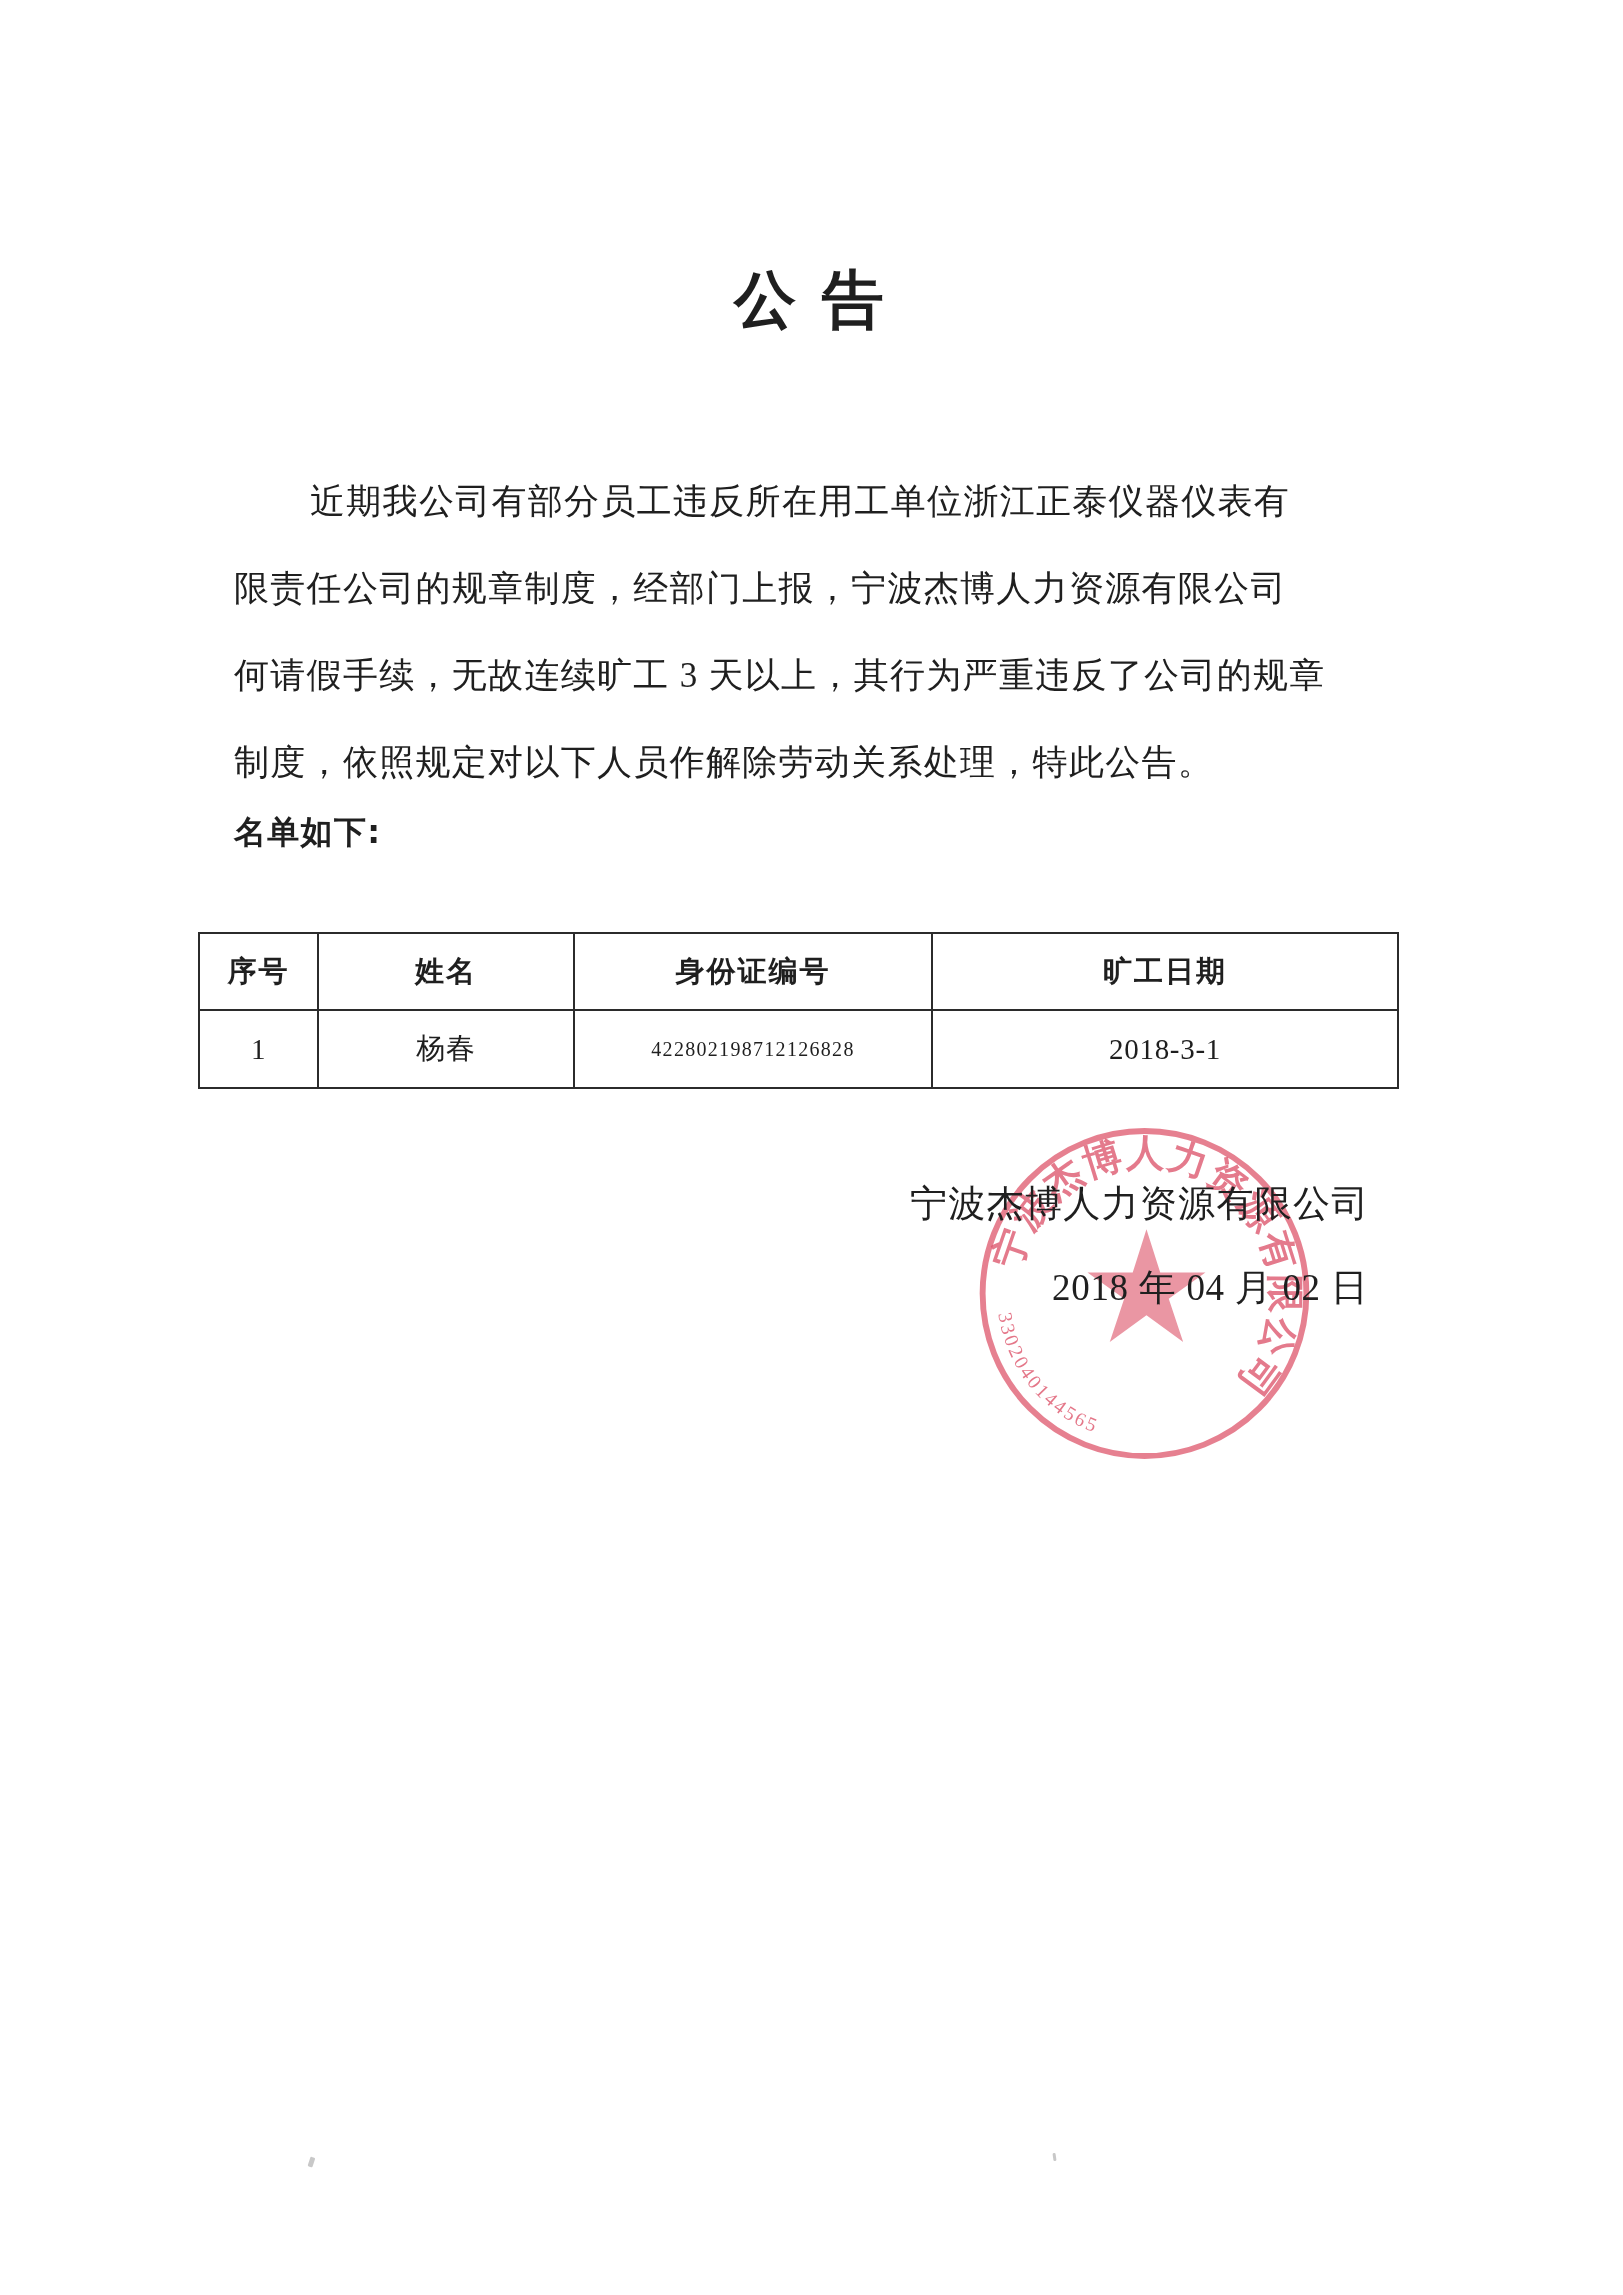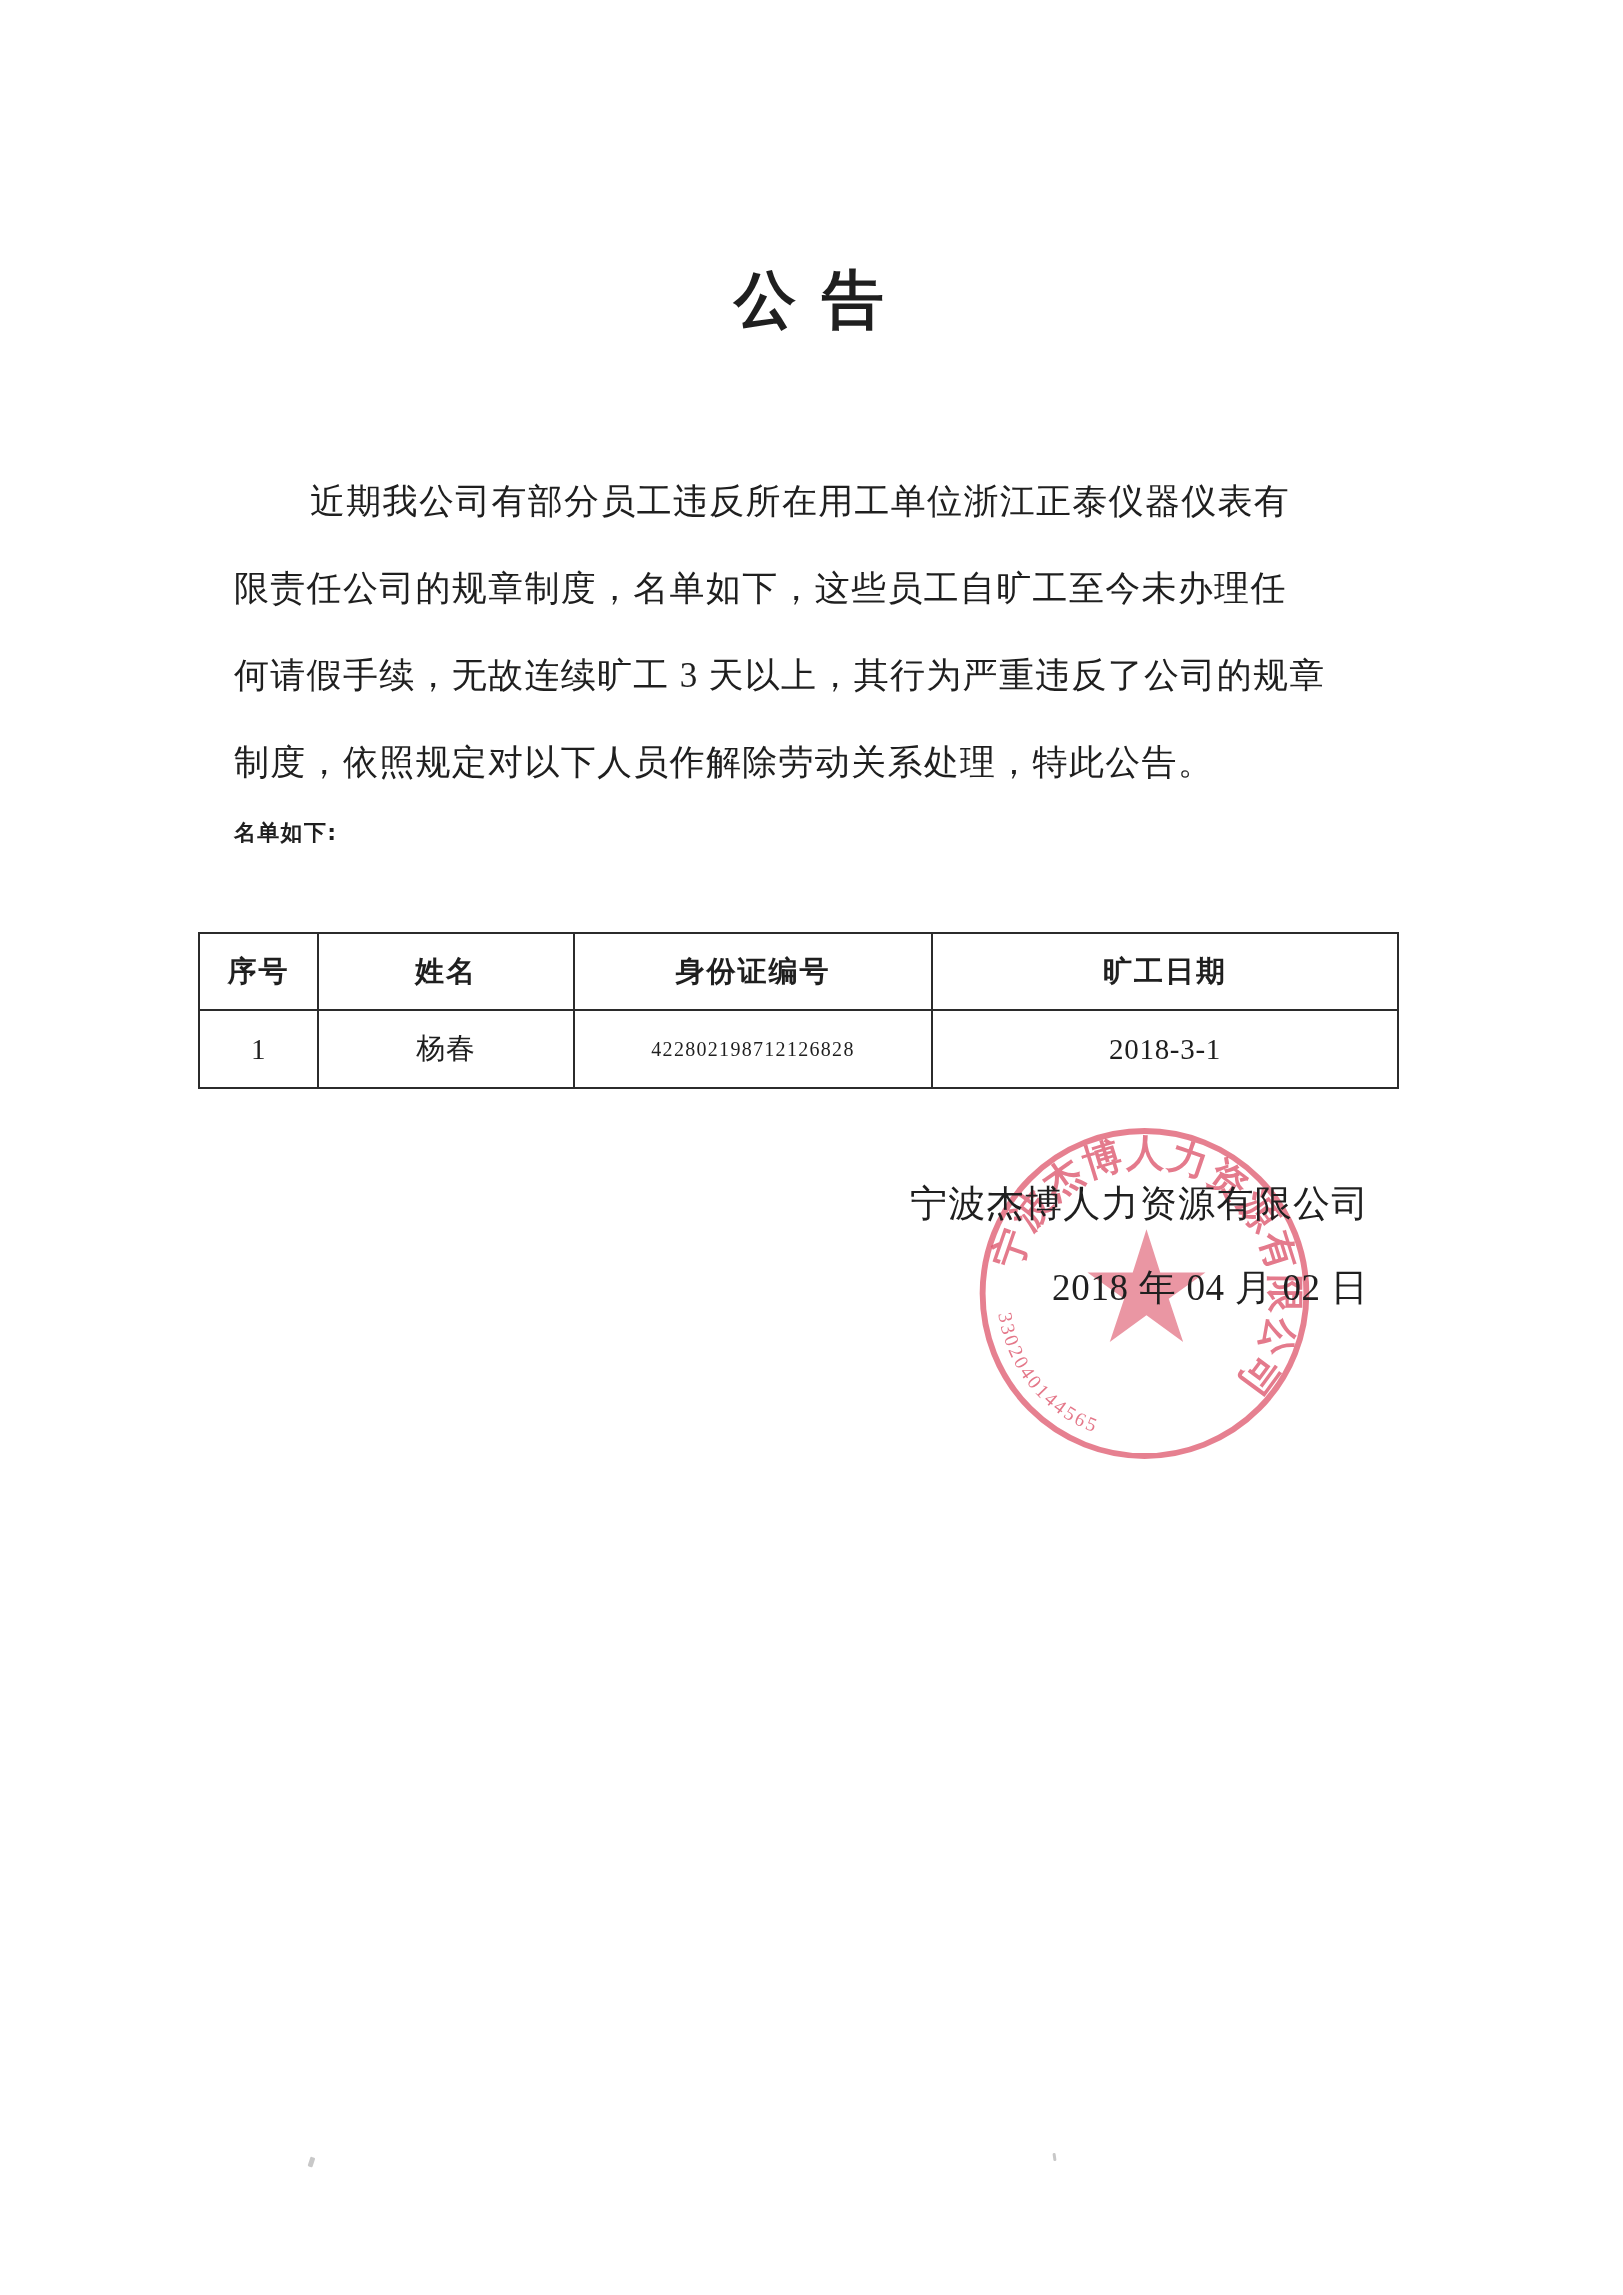--- a/index.html
+++ b/index.html
@@ -47,21 +47,21 @@
   }
   .body-text p.indent { text-indent: 76px; }
   .list-label {
     position: absolute;
     top: 814px;
     left: 234px;
     height: 37px;
     line-height: 37px;
     font-family: "DejaVu Sans", "Liberation Sans", sans-serif;
     font-weight: 700;
-    font-size: 22px;
+    font-size: 32px;
     letter-spacing: 1.3px;
     color: var(--ink);
   }
   table.roster {
     position: absolute;
     top: 924px;
     left: 198px;
     width: 1199px;
     border-collapse: collapse;
     table-layout: fixed;
@@ -161,21 +161,21 @@
 </style>
 </head>
 <body>
 
 <div class="page">
 
   <h1 class="title">公 告</h1>
 
   <div class="body-text">
     <p class="indent">近期我公司有部分员工违反所在用工单位浙江正泰仪器仪表有</p>
-    <p>限责任公司的规章制度，名单如下，这些员工自旷工至今未办理任</p>
+    <p>限责任公司的规章制度，经部门上报，宁波杰博人力资源有限公司</p>
     <p>何请假手续，无故连续旷工 3 天以上，其行为严重违反了公司的规章</p>
     <p>制度，依照规定对以下人员作解除劳动关系处理，特此公告。</p>
   </div>
 
   <div class="list-label">名单如下:</div>
 
   <table class="roster">
     <colgroup>
       <col class="c1">
         <col class="c2">

